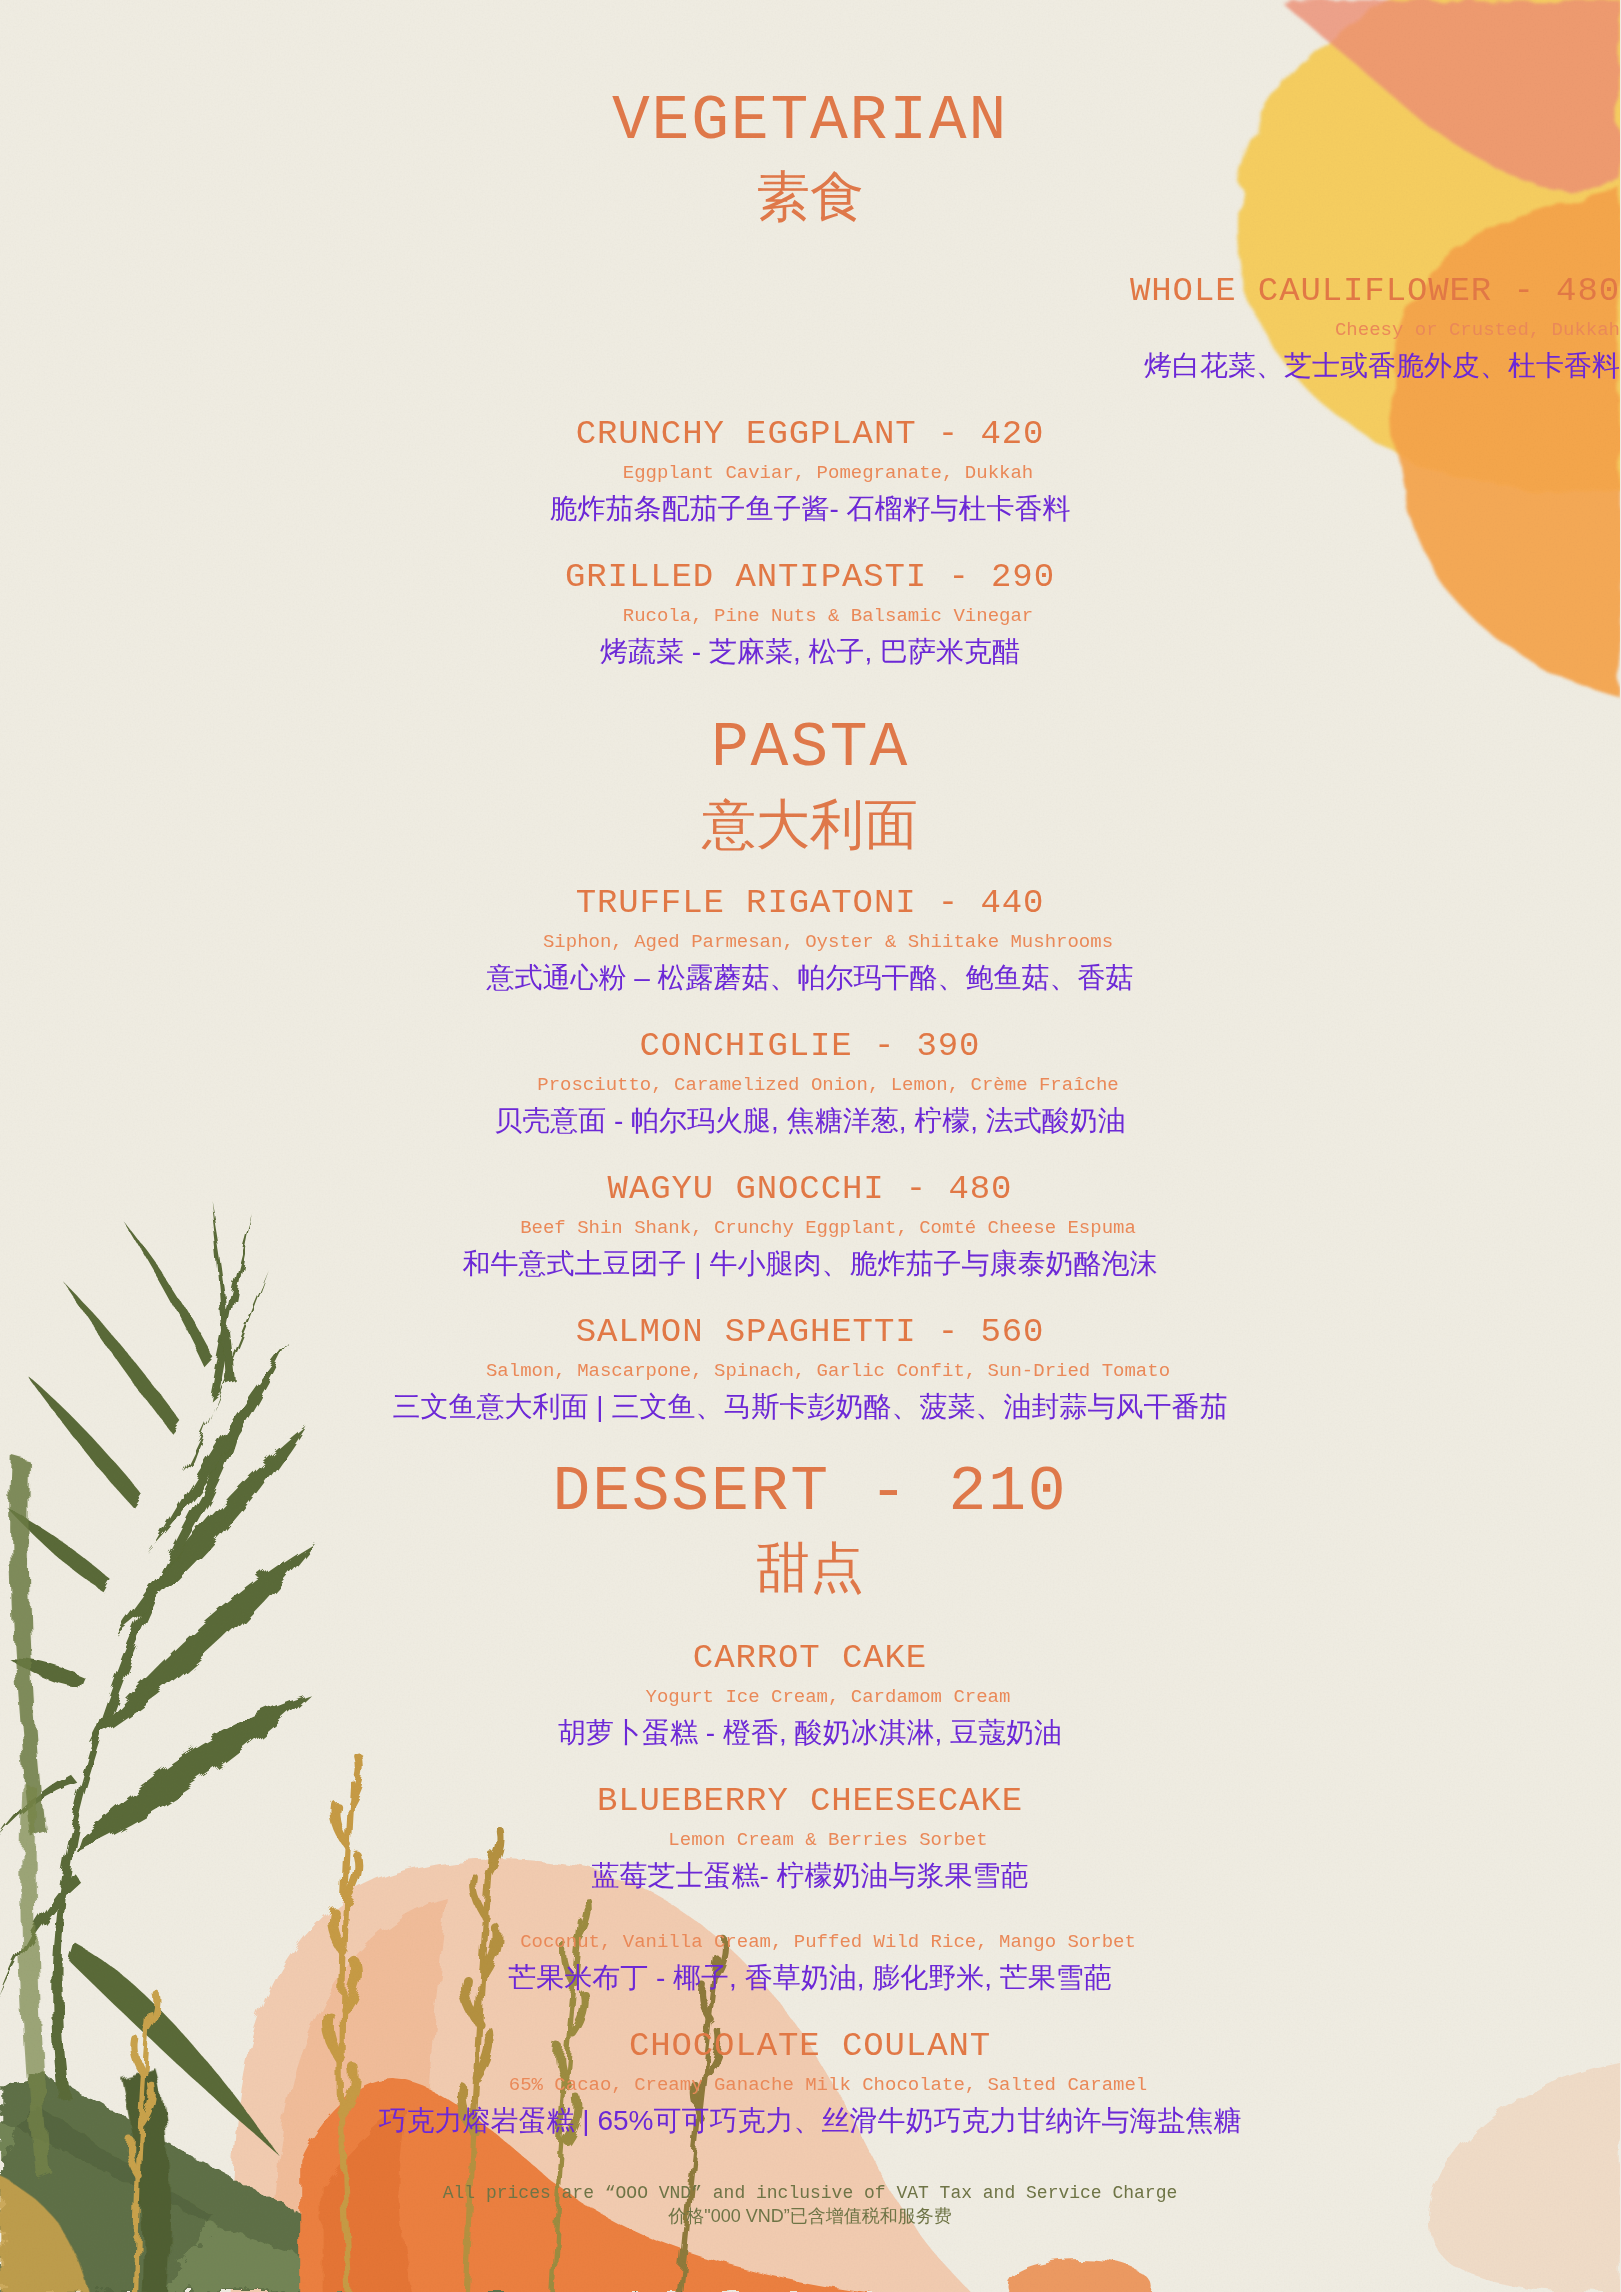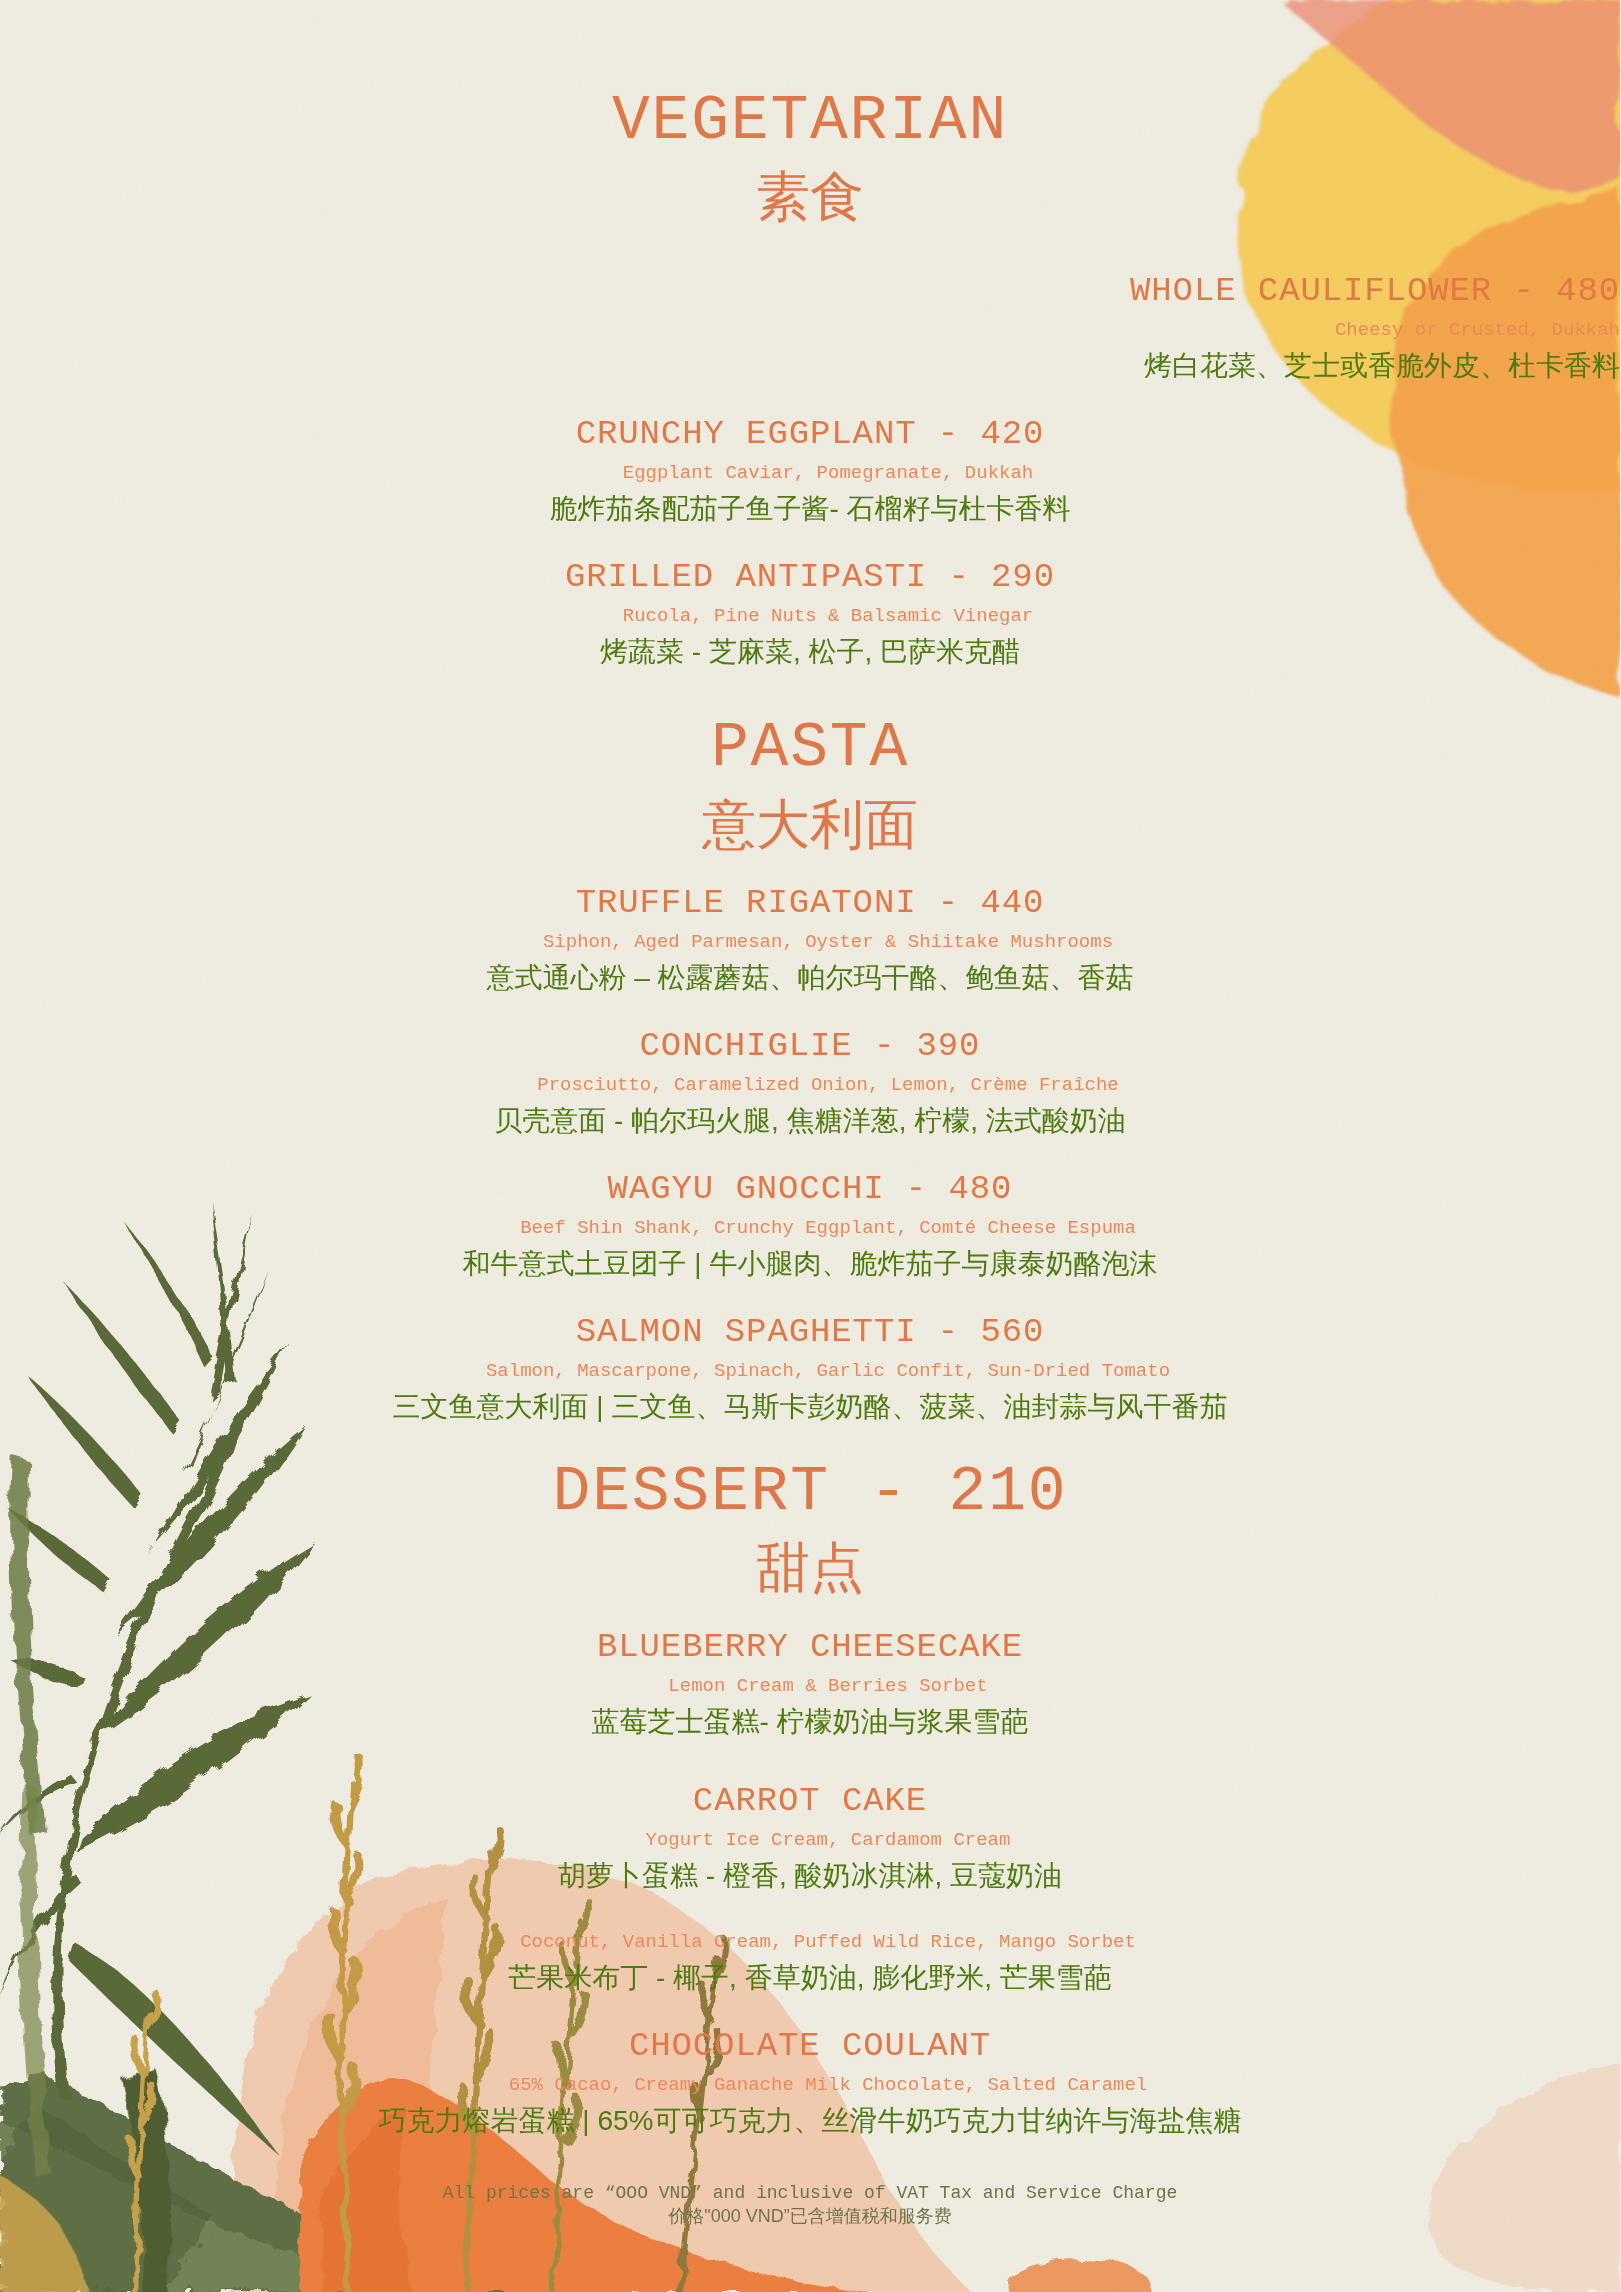--- a/index.html
+++ b/index.html
@@ -36,21 +36,21 @@
   .item-name {
     font-size:34px; line-height:41px; letter-spacing:0.9px;
     color:#e37946; white-space:nowrap;
   }
   .item-desc {
     font-size:19px; line-height:36px;
     color:#ec8a59; white-space:nowrap;margin-left:36px;
   }
   .item-zh {
     font-size:28px; line-height:36px;
-    color:#4d7c0f; font-family:"Liberation Sans",sans-serif; white-space:nowrap;
+    color:#6d28d9; font-family:"Liberation Sans",sans-serif; white-space:nowrap;
   }
 
   .footer { margin-top:43px; }
   .footer-en {
     font-size:18px; line-height:23px; color:#6f7546; white-space:nowrap;
   }
   .footer-zh {
     font-size:18px; line-height:23px; color:#6f7546;
     font-family:"Liberation Sans",sans-serif; white-space:nowrap;
   }
@@ -229,29 +229,29 @@
         <div class="item-name">SALMON SPAGHETTI - 560</div>
         <div class="item-desc">Salmon, Mascarpone, Spinach, Garlic Confit, Sun-Dried Tomato</div>
         <div class="item-zh" lang="zh">三文鱼意大利面 | 三文鱼、马斯卡彭奶酪、菠菜、油封蒜与风干番茄</div>
       </div>
     </div>
 
     <div class="section dessert">
       <div class="title-en">DESSERT - 210</div>
       <div class="title-zh" lang="zh">甜点</div>
 
-      <div class="item">
-        <div class="item-name">BLUEBERRY CHEESECAKE</div>
-        <div class="item-desc">Lemon Cream &amp; Berries Sorbet</div>
-        <div class="item-zh" lang="zh">蓝莓芝士蛋糕- 柠檬奶油与浆果雪葩</div>
-      </div>
       <div class="item first">
         <div class="item-name">CARROT CAKE</div>
         <div class="item-desc">Yogurt Ice Cream, Cardamom Cream</div>
         <div class="item-zh" lang="zh">胡萝卜蛋糕 - 橙香, 酸奶冰淇淋, 豆蔻奶油</div>
+      </div>
+      <div class="item">
+        <div class="item-name">BLUEBERRY CHEESECAKE</div>
+        <div class="item-desc">Lemon Cream &amp; Berries Sorbet</div>
+        <div class="item-zh" lang="zh">蓝莓芝士蛋糕- 柠檬奶油与浆果雪葩</div>
       </div>
       <div class="item">
         <div class="item-desc">Coconut, Vanilla Cream, Puffed Wild Rice, Mango Sorbet</div>
         <div class="item-zh" lang="zh">芒果米布丁 - 椰子, 香草奶油, 膨化野米, 芒果雪葩</div>
       </div>
       <div class="item">
         <div class="item-name">CHOCOLATE COULANT</div>
         <div class="item-desc">65% Cacao, Creamy Ganache Milk Chocolate, Salted Caramel</div>
         <div class="item-zh" lang="zh">巧克力熔岩蛋糕 | 65%可可巧克力、丝滑牛奶巧克力甘纳许与海盐焦糖</div>
       </div>

